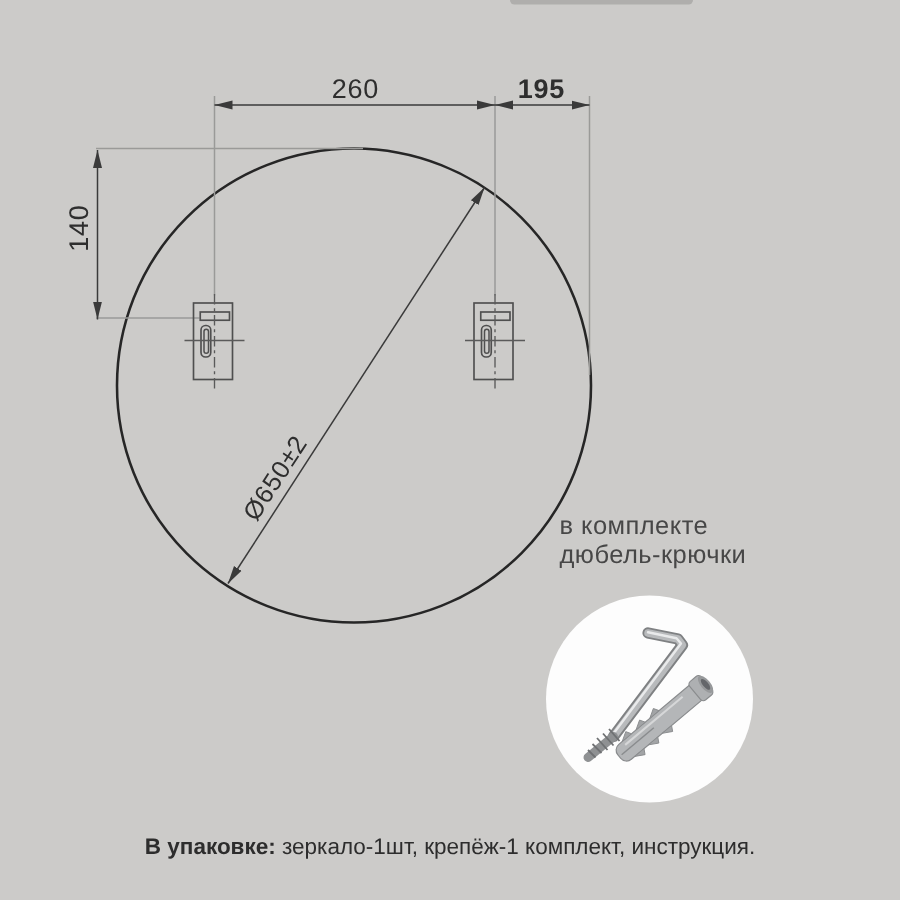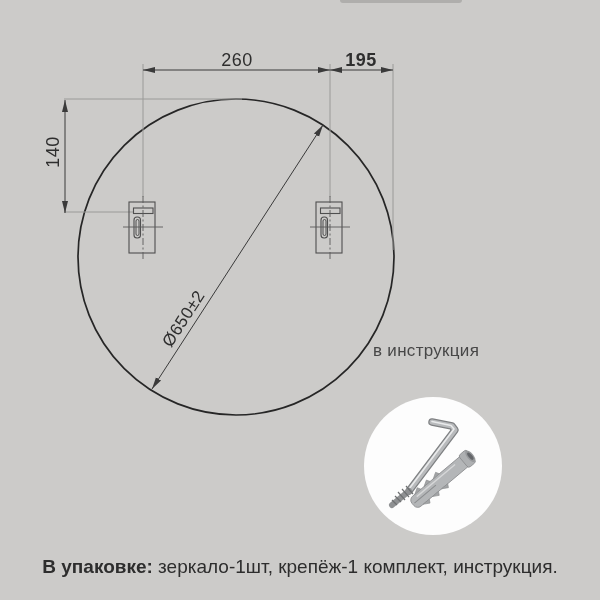--- a/index.html
+++ b/index.html
@@ -20,21 +20,21 @@
     position:absolute;left:373px;top:341px;color:#474747;
     font-size:17px;line-height:19px;letter-spacing:.3px;
   }
   .inset{
     position:absolute;left:364px;top:397px;width:138px;height:138px;
     border-radius:50%;background:#fdfdfd;
   }
   .inset svg{position:absolute;left:0;top:0;}
   .footer{
     position:absolute;left:0;top:556px;width:600px;text-align:center;
-    color:#2d2d2d;font-size:19px;white-space:nowrap;
+    color:#2d2d2d;font-size:15px;white-space:nowrap;
   }
   .footer b{font-weight:700;}
   .top-artifact{
     position:absolute;left:340px;top:0;width:122px;height:3px;
     background:rgba(120,120,118,.35);border-radius:0 0 3px 3px;
   }
 </style>
 </head>
 <body>
 
@@ -80,21 +80,22 @@
     <use href="#bracket"></use>
     <use href="#bracket" x="187"></use>
   </svg>
 
   <div class="dim-label" style="left:237px;top:60px;">260</div>
   <div class="dim-label" style="left:361px;top:60px;font-weight:bold;">195</div>
   <div class="dim-label vert" style="left:53px;top:152px;">140</div>
   <div class="dim-label diag" style="left:184px;top:319px;">Ø650±2</div>
 
   <div class="note">
-    <div>в инструкция</div>
+    <div>в комплекте</div>
+    <div>дюбель-крючки</div>
   </div>
 
   <div class="inset">
     <svg width="138" height="138" viewBox="0 0 138 138">
 
       <g>
         <polyline points="68,25 88,29 91,33 45,94" fill="none" stroke="#7f8183" stroke-width="7.5" stroke-linejoin="round" stroke-linecap="round"></polyline>
         <polyline points="68,25 88,29 91,33 45,94" fill="none" stroke="#b8babc" stroke-width="5" stroke-linejoin="round" stroke-linecap="round"></polyline>
         <polyline points="68,24.5 87,28.5 90,32 45,92" fill="none" stroke="#e9eaeb" stroke-width="1.6" stroke-linejoin="round" stroke-linecap="round"></polyline>
 

